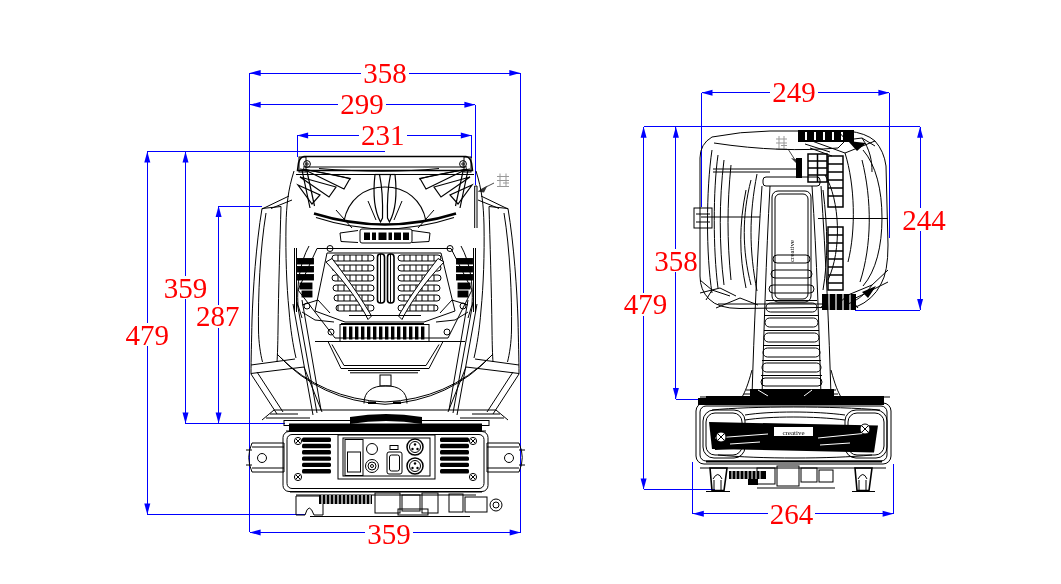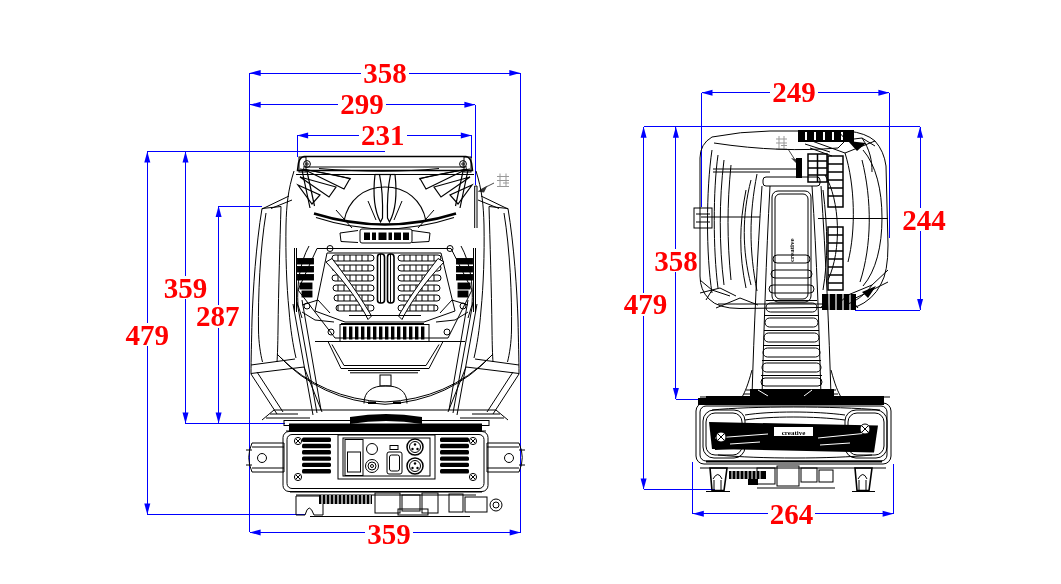--- a/index.html
+++ b/index.html
@@ -1,16 +1,16 @@
 <!DOCTYPE html>
 <html><head>
 <meta charset="utf-8">
 <style>
 html,body{margin:0;padding:0;background:#ffffff;}
-#c{position:relative;width:1061px;height:584px;background:#fff;overflow:hidden;font-weight:bold;}
+#c{position:relative;width:1061px;height:584px;background:#fff;overflow:hidden;}
 svg{position:absolute;top:0;left:0;}
 text{font-family:"Liberation Serif",serif;}
 </style>
 </head>
 <body>
 <div id="c">
 <svg width="1061" height="584" viewBox="0 0 1061 584">
 
 <g stroke="#0000ff" stroke-width="1" fill="none" shape-rendering="crispEdges">
 

